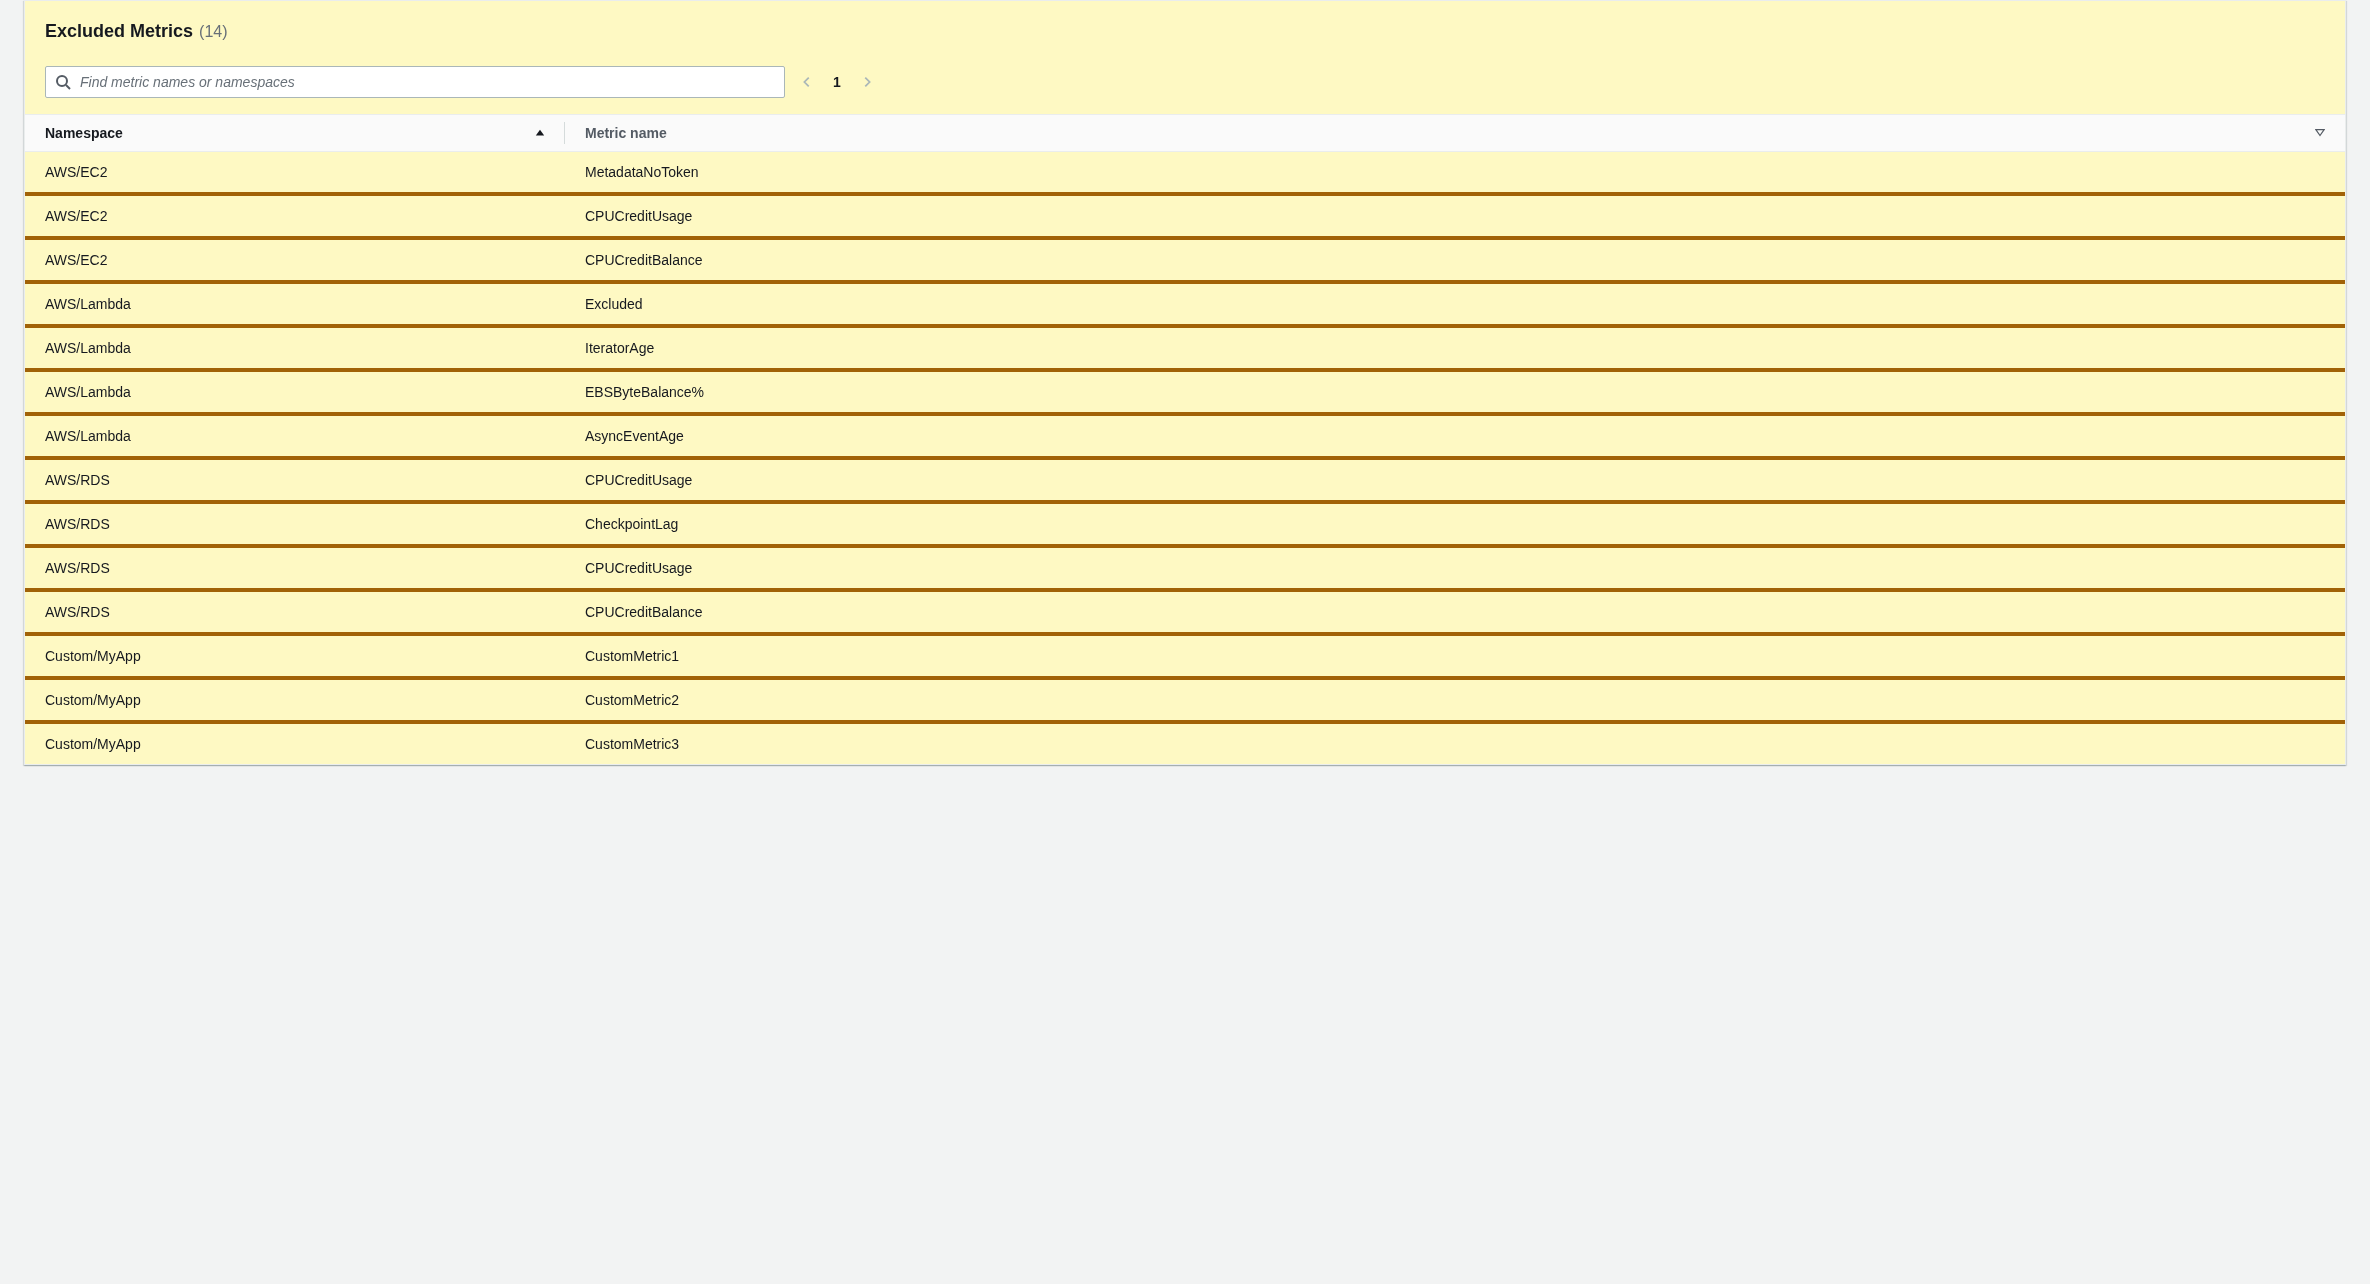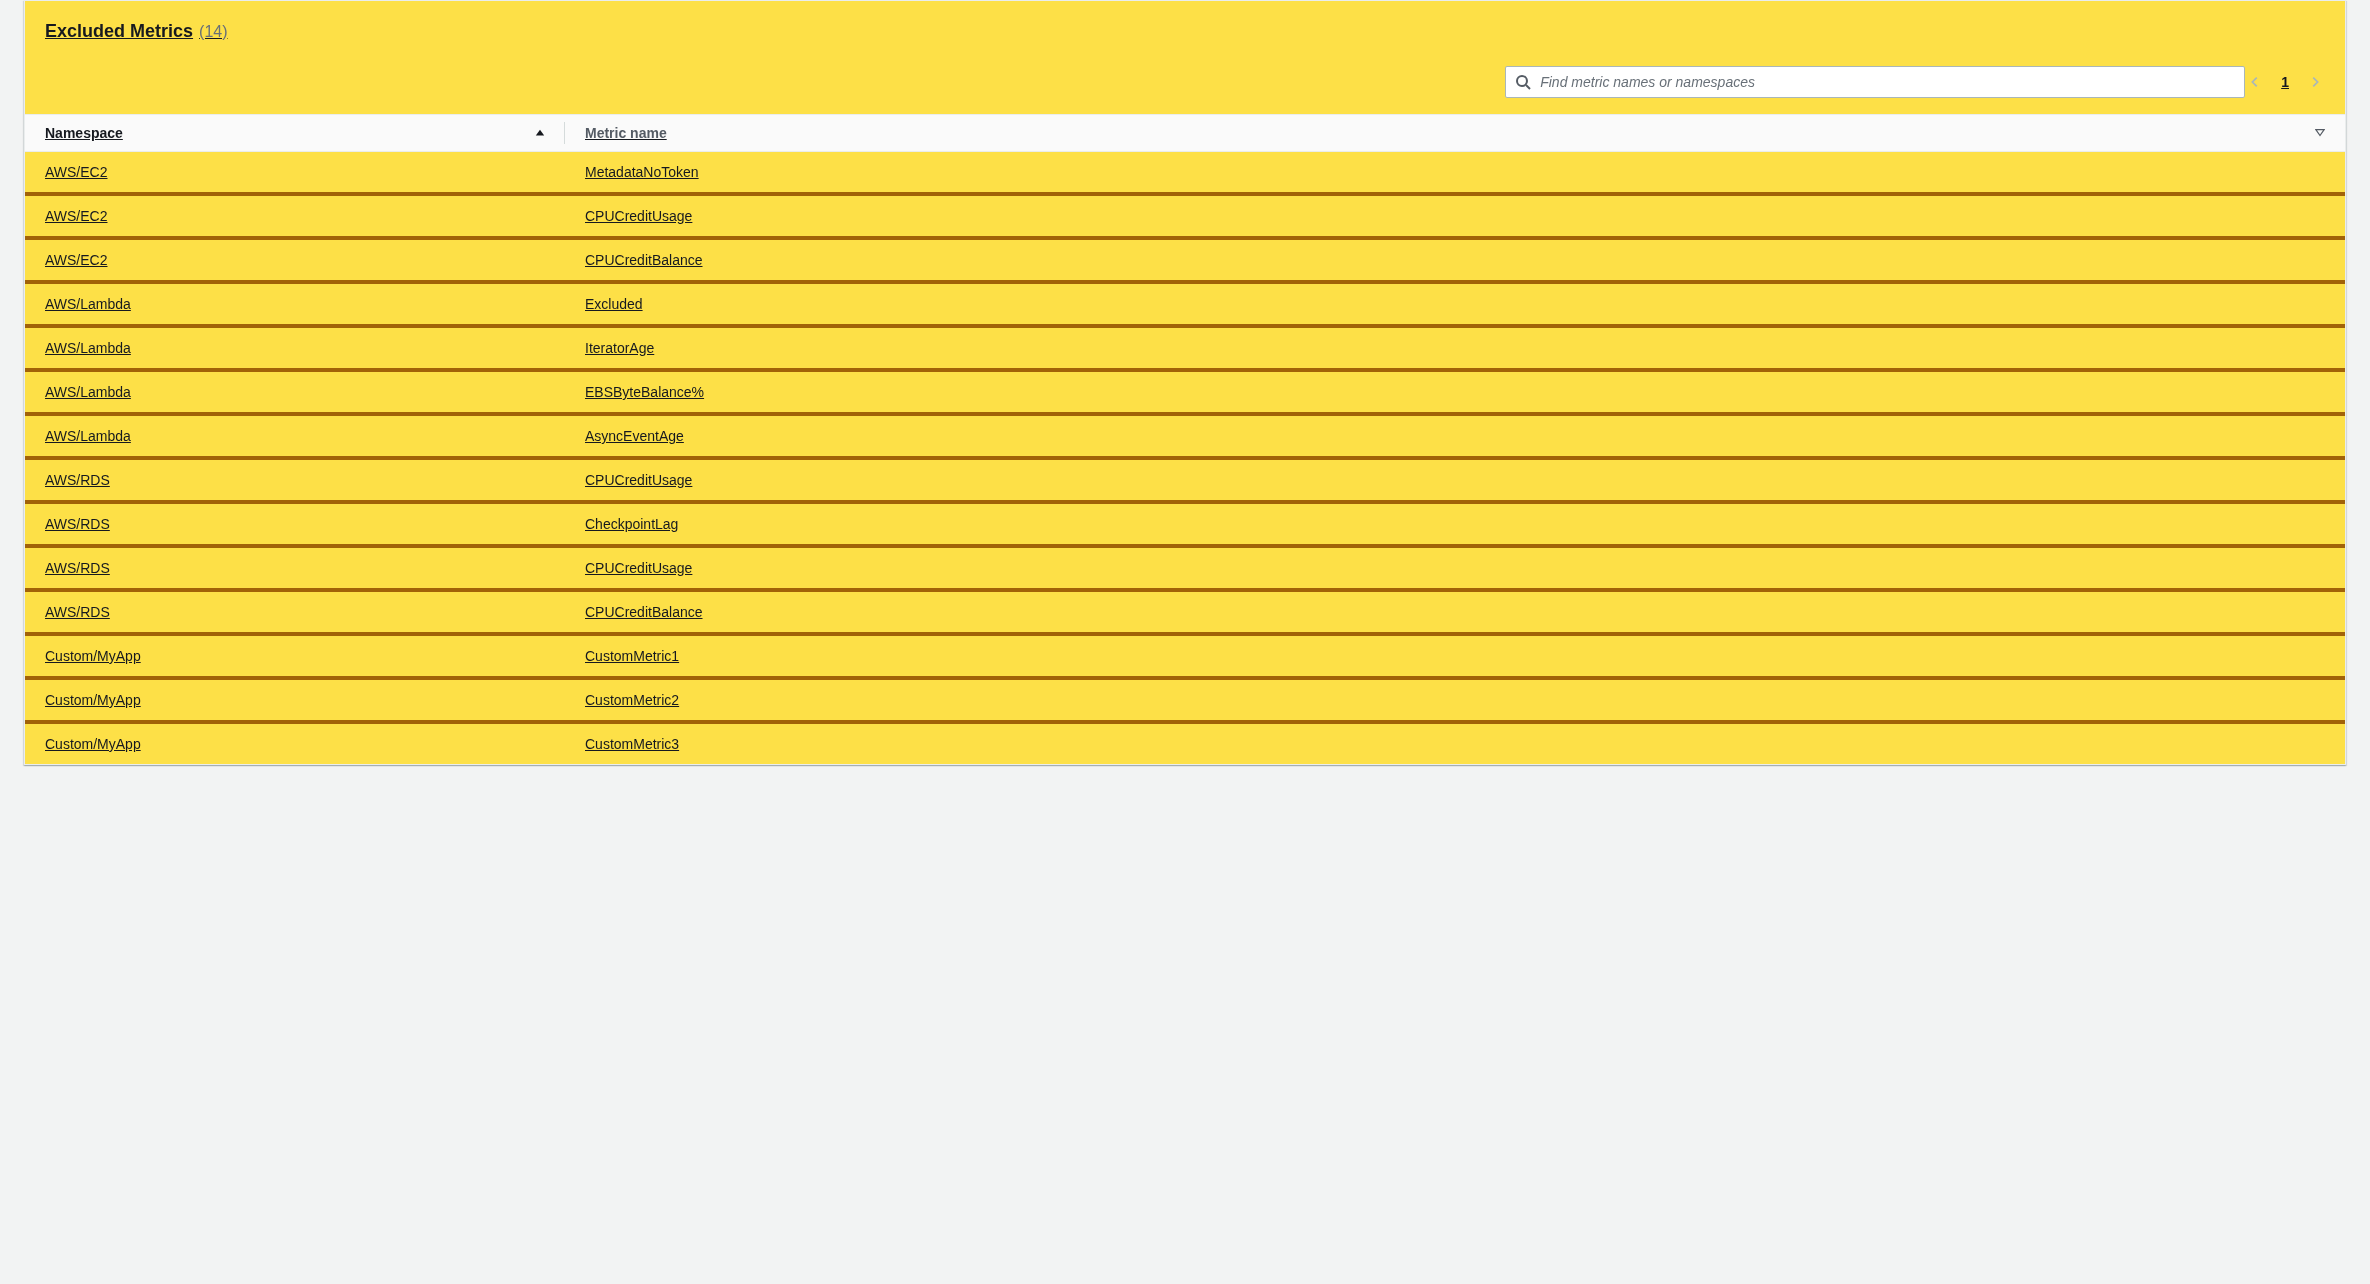--- a/index.html
+++ b/index.html
@@ -8,25 +8,24 @@
       padding: 0;
     }
     body {
       font-family: "Amazon Ember", "Helvetica Neue", Arial, sans-serif;
       background: #f2f3f3;
       padding: 0;
       color: #16191f;
       font-size: 14px;
     }
     .panel {
-      background: #fde047;
+      background: #fef9c3;
       border: 1px solid #eaeded;
       box-shadow: 0 1px 1px 0 rgba(0,28,36,0.15), 1px 1px 1px 0 rgba(0,28,36,0.1), -1px 1px 1px 0 rgba(0,28,36,0.1);
       margin: 0 24px 8px 24px;
-      text-decoration: underline;
     }
     .panel-header {
       padding: 20px 20px 16px 20px;
       display: flex;
       align-items: center;
       justify-content: space-between;
       flex-wrap: wrap;
       gap: 12px;
     }
     .title-row {
@@ -42,22 +41,23 @@
       color: #16191f;
     }
     .panel-count {
       font-size: 16px;
       font-weight: 400;
       color: #687078;
     }
     .controls-row {
       display: flex;
       align-items: center;
-      justify-content: flex-end;
-      width: 100%;
+      justify-content: flex-start;
+      width: 100%;
+      gap: 12px;
     }
     .search-wrap {
       position: relative;
       width: 740px;
       max-width: 100%;
     }
     .search-icon {
       position: absolute;
       left: 10px;
       top: 50%;

